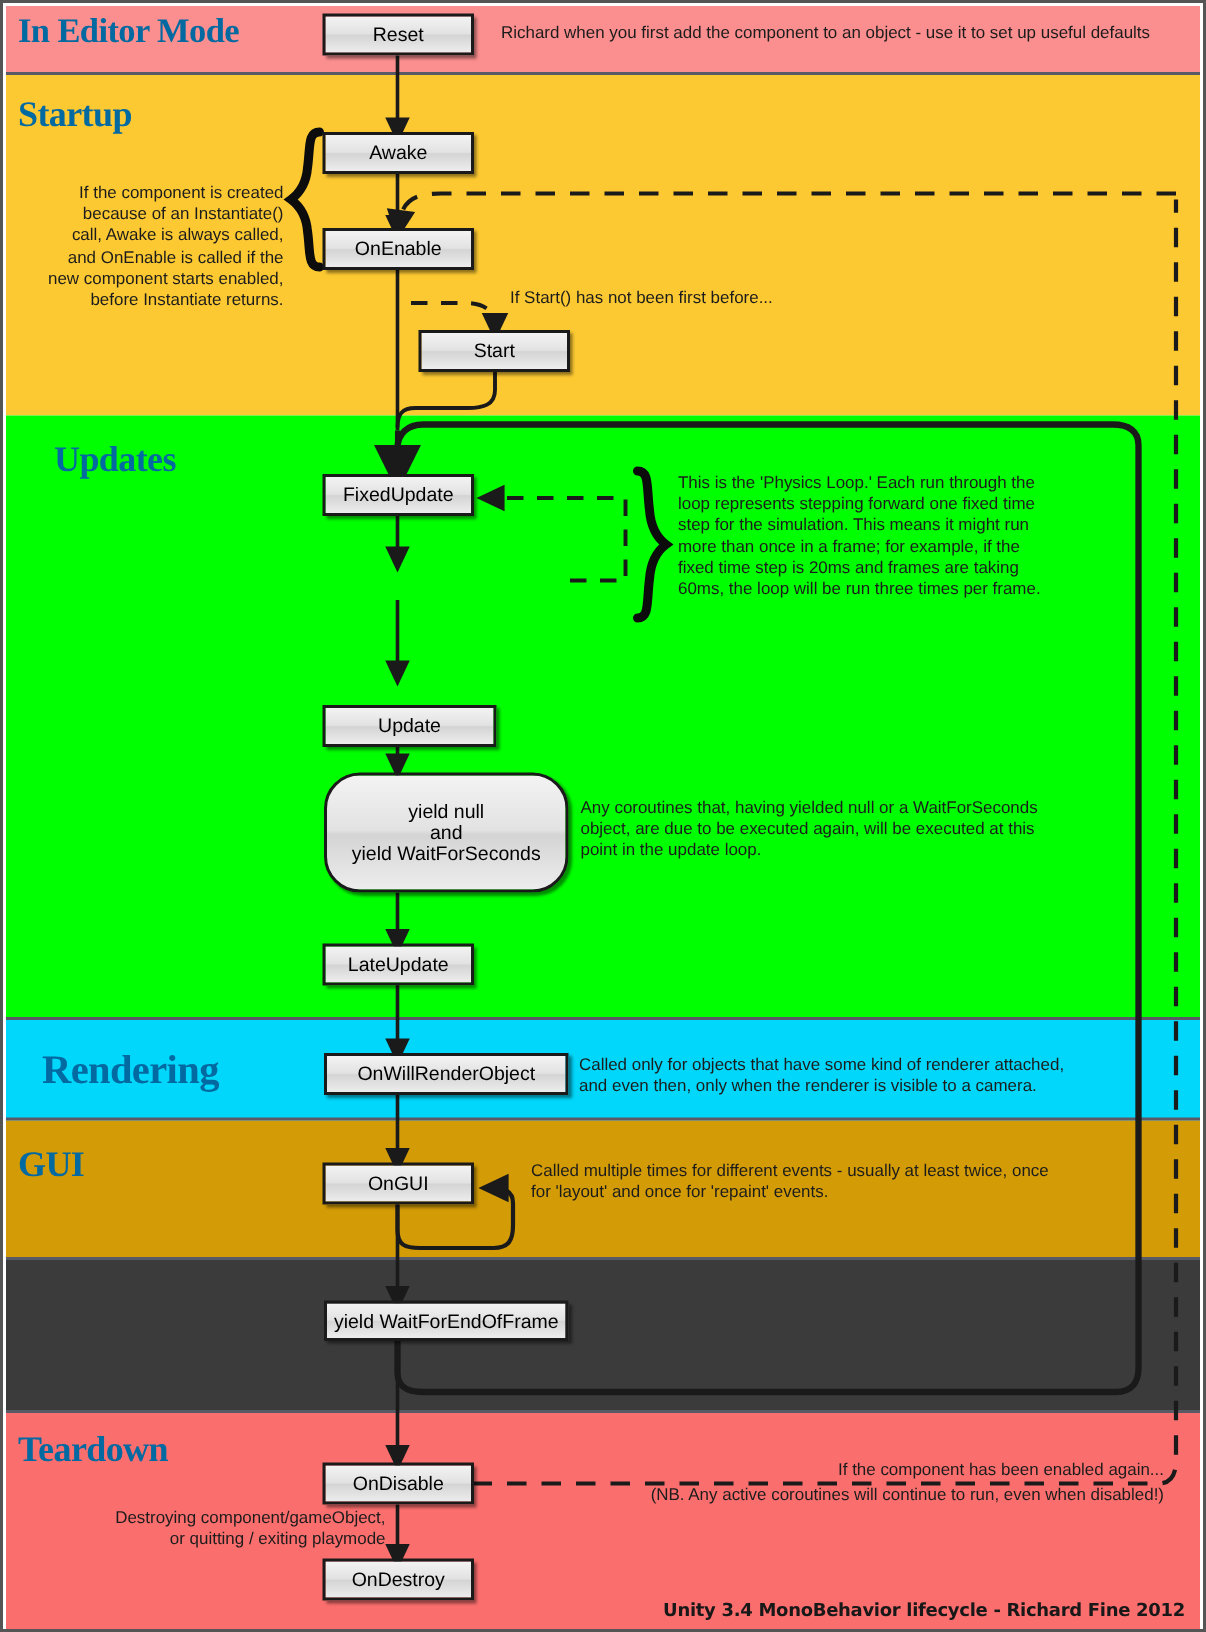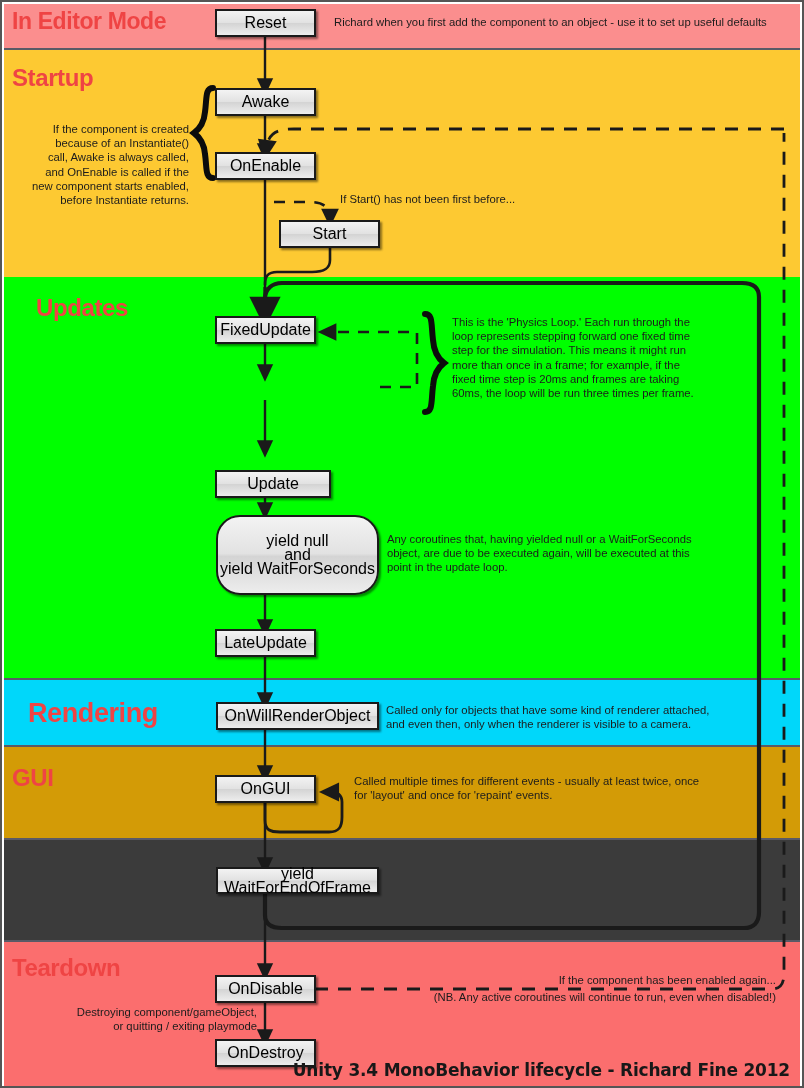--- a/index.html
+++ b/index.html
@@ -24,23 +24,23 @@
   .band-render   {top:678px; height:67px;  background:#00d7fa;}
   .band-gui      {top:745px; height:93px;  background:#d39b06;}
   .band-frameend {top:838px; height:102px; background:#3b3b3b;}
   .band-teardown {top:940px; height:146px; background:#fb6e6e;}
 
   .band-sep{position:absolute;left:2px;right:2px;height:2px;background:#5a5a66;}
 
   
   .section-title{
     position:absolute;
-    font-family:Liberation Sans, sans-serif;
+    font-family:Liberation Serif, serif;
     font-weight:bold;
-    color:#ef4444;
+    color:#0369a1;
     letter-spacing:-0.4px;
     white-space:nowrap;
   }
   .st-editor  {left:10px; top:6px;   font-size:23px;}
   .st-startup {left:10px; top:62px;  font-size:24px;}
   .st-updates {left:10px; top:292px; font-size:24px;margin-left:24px;}
   .st-render  {left:26px; top:696px; font-size:27px;}
   .st-gui     {left:10px; top:762px; font-size:24px;}
   .st-teardown{left:10px; top:952px; font-size:24px;}
 
@@ -53,21 +53,21 @@
     box-sizing:border-box;
     border:2px solid #1a1a1a;
     background:linear-gradient(to bottom,#f3f3f3 0%,#e2e2e2 48%,#d4d4d4 52%,#ededed 100%);
     box-shadow:2px 2px 2px rgba(0,0,0,.45);
     display:flex;
     align-items:center;
     justify-content:center;
     text-align:center;
     color:#000;
     font-family:"Liberation Sans",sans-serif;
-    font-size:16px;
+    font-size:13px;
     line-height:14px;
     white-space:pre-line;
   }
 
   
   .note{
     position:absolute;
     color:#1c1c1c;
     font-family:"Liberation Sans",sans-serif;
     font-size:11.3px;
@@ -75,21 +75,21 @@
     white-space:pre-line;
   }
   .note.right{text-align:right;}
 
   .footer-credit{
     position:absolute;
     right:12px;
     bottom:6px;
     font-family:"DejaVu Sans","Liberation Sans",sans-serif;
     font-weight:bold;
-    font-size:17px;
+    font-size:12px;
     color:#181818;
     white-space:nowrap;
     letter-spacing:-0.2px;
     margin-top:19px;
   }
 </style>
 </head>
 <body>
 
 <div id="stage">

